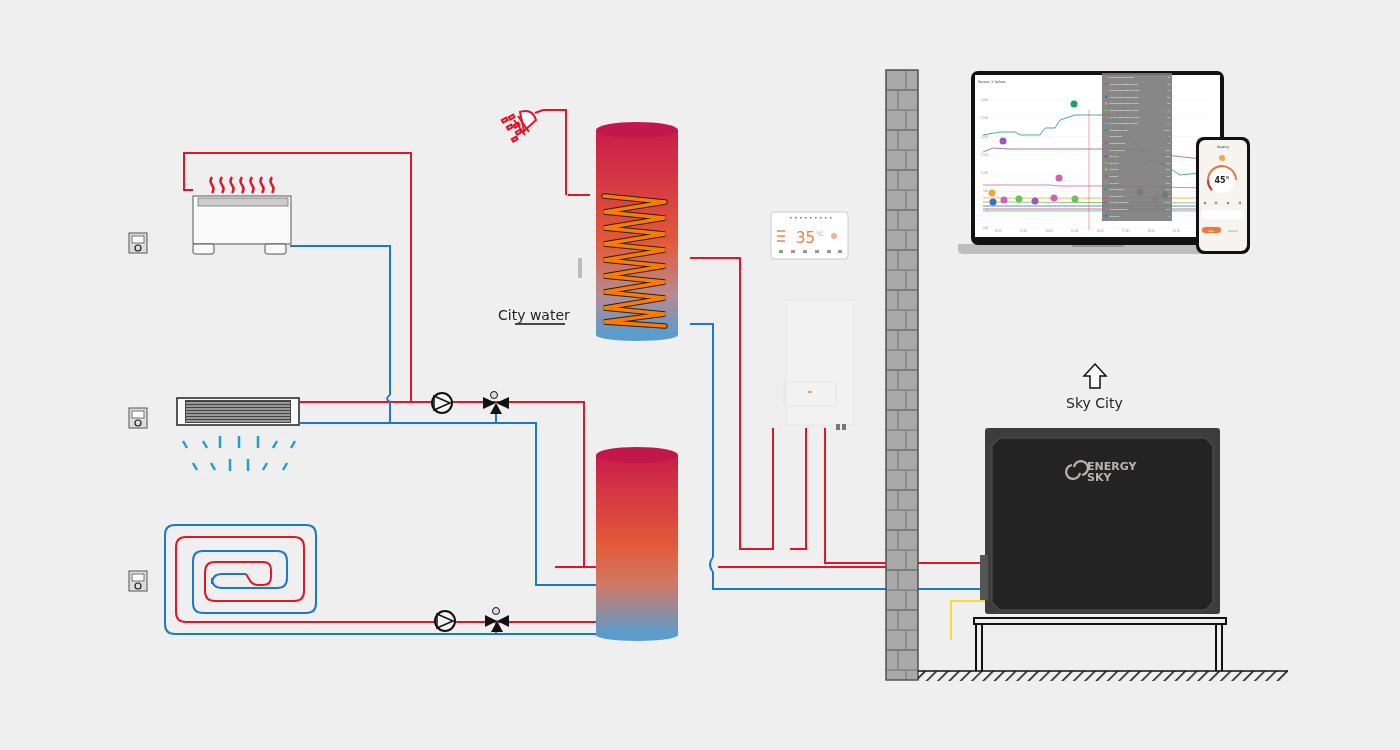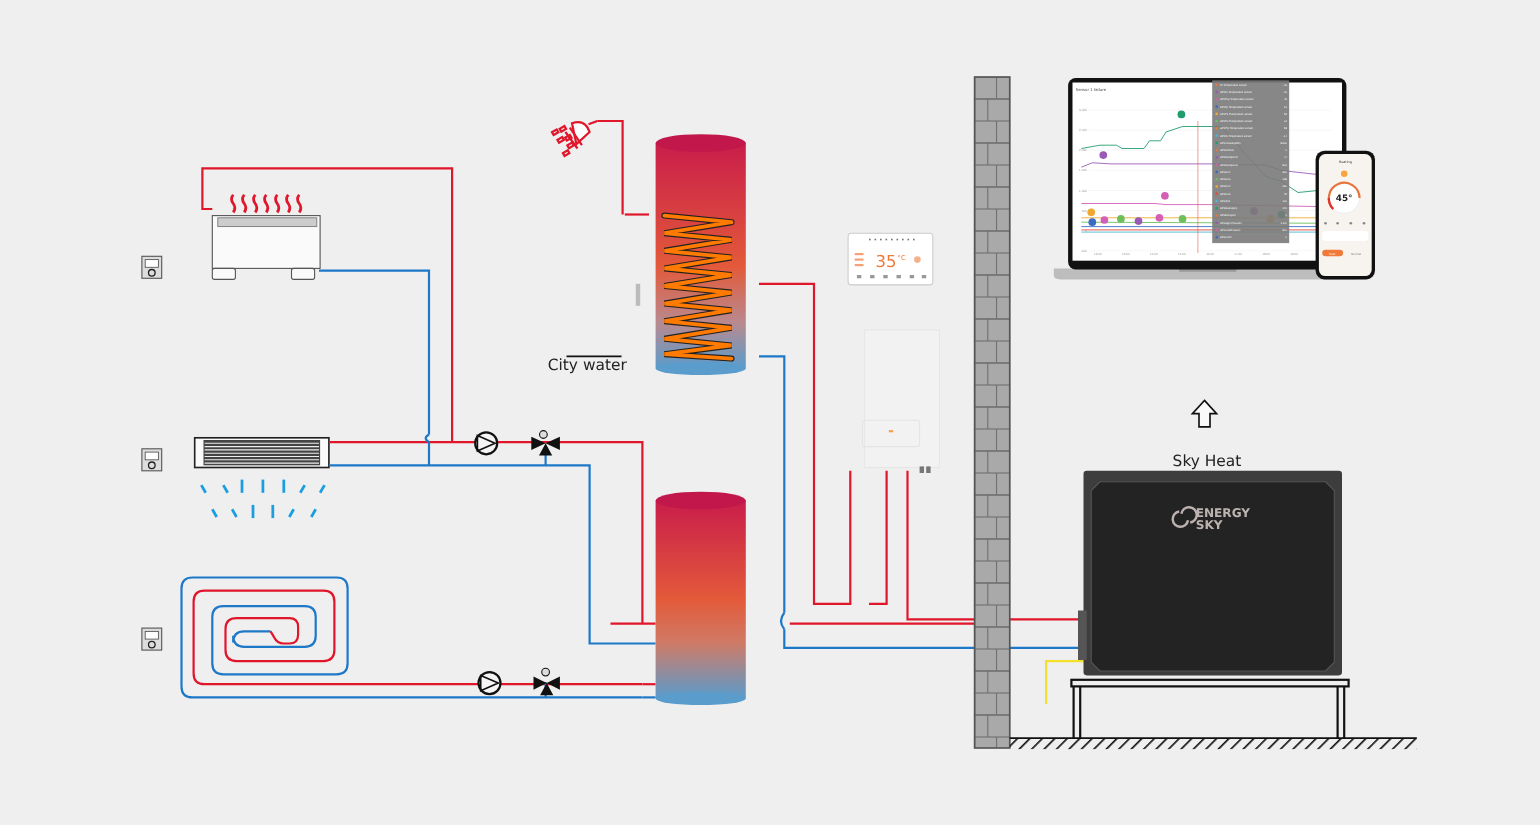--- a/index.html
+++ b/index.html
@@ -1,18 +1,18 @@
 <!DOCTYPE html>
 <html><head>
 <meta charset="utf-8">
 <style>
   html,body{margin:0;padding:0;}
   body{width:1400px;height:750px;background:#efefef;position:relative;overflow:hidden;font-family:"Liberation Sans","DejaVu Sans",sans-serif;}
   svg.main{position:absolute;left:0;top:0;}
-  .lbl{position:absolute;font-size:14px;color:#222;font-family:"DejaVu Sans",sans-serif;margin-top:17px;}
+  .lbl{position:absolute;font-size:14px;color:#222;font-family:"DejaVu Sans",sans-serif;}
   .brand{font-family:"DejaVu Sans",sans-serif;font-weight:bold;fill:#bcb3b0;}
   .tiny{font-family:"DejaVu Sans",sans-serif;}
 </style>
 </head>
 <body>
 
 <svg class="main" width="1400" height="750" viewBox="0 0 1400 750">
   <defs>
     <linearGradient id="tankGrad" x1="0" y1="0" x2="0" y2="1">
       <stop offset="0" stop-color="#c91d4a"></stop>
@@ -435,13 +435,13 @@
         <circle cx="1240" cy="203" r="1.2"></circle>
       </g>
     <rect x="1202" y="210" width="42" height="9" rx="3" fill="#fff"></rect>
     <rect x="1202" y="227" width="19" height="6" rx="3" fill="#f07a3a"></rect>
     <text x="1211" y="231.5" font-size="2.5" text-anchor="middle" fill="#fff" class="tiny">Heat</text>
     <text x="1233" y="231.5" font-size="2.5" text-anchor="middle" fill="#777" class="tiny">Normal</text>
   </g>
 </svg>
 
 <div class="lbl" style="left:498px;top:307px;">City water</div>
-<div class="lbl" style="left:1066px;top:395px;">Sky Heat</div>
+<div class="lbl" style="left:1066px;top:395px;">Sky City</div>
 
 </body></html>

